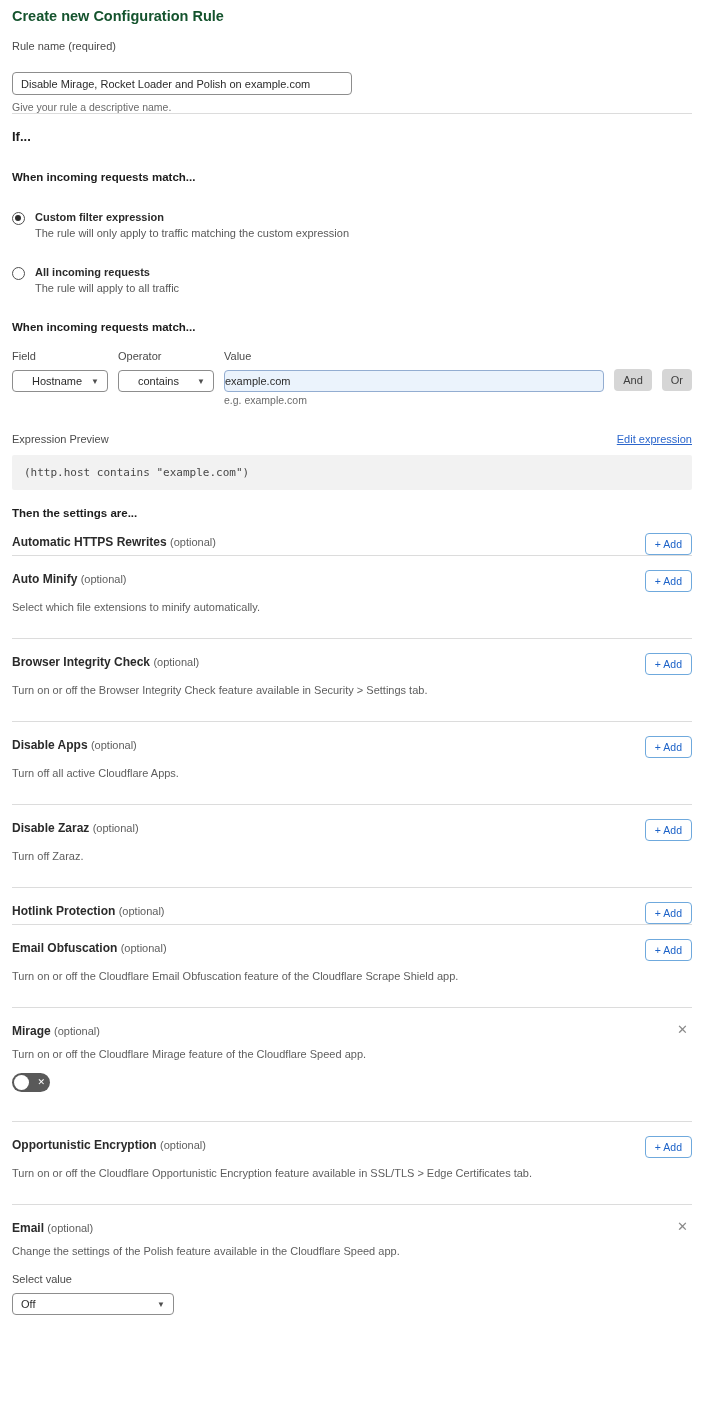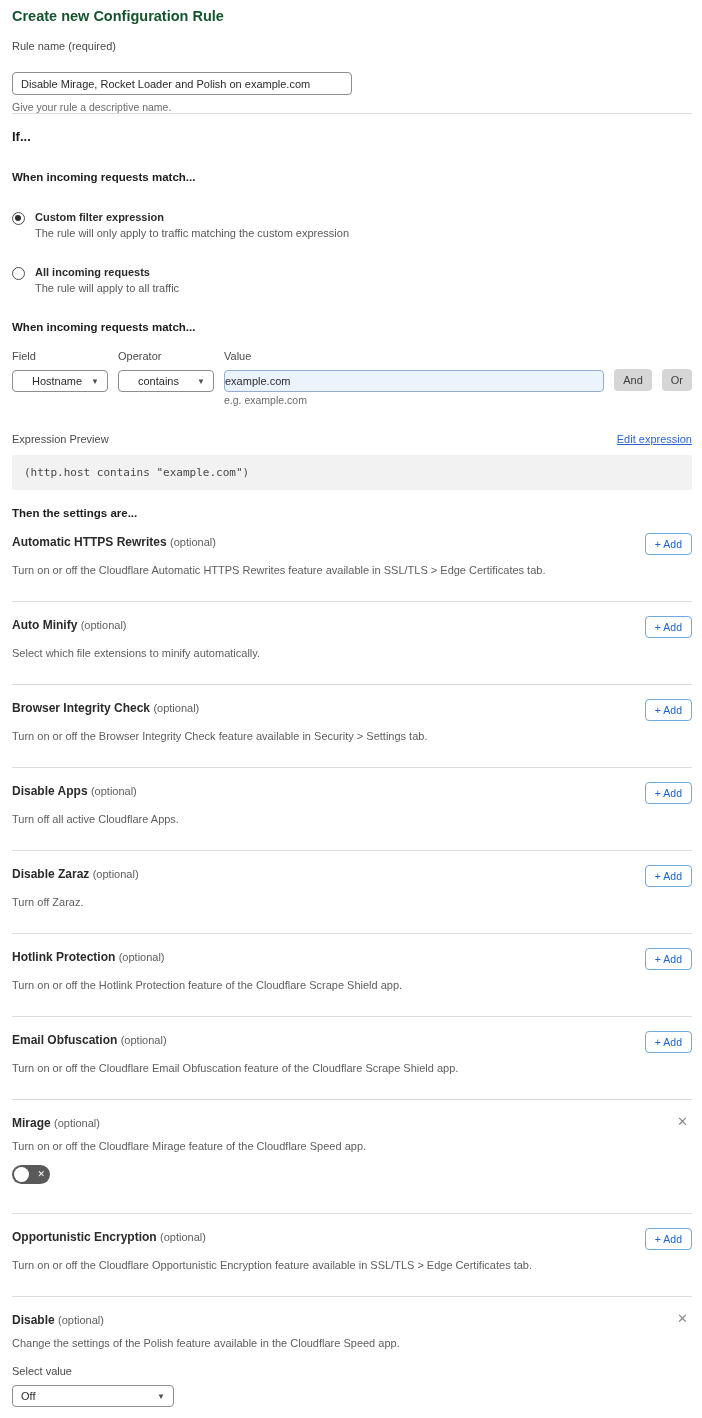--- a/index.html
+++ b/index.html
@@ -176,24 +176,20 @@
   <div>
   <div class="setting">
     <div class="setting-head">
       <div>
         <span class="setting-title">Automatic HTTPS Rewrites </span>
         <span class="setting-optional">(optional)</span>
       </div>
       <button class="add-btn">+ Add</button>
 
     </div>
-    <div class="setting-body">
-      <div class="setting-desc">Turn on or off the Cloudflare Automatic HTTPS Rewrites feature available in SSL/TLS &gt; Edge Certificates tab.</div>
-
-    </div>
     <hr class="divider">
   </div>
 
   <div class="setting">
     <div class="setting-head">
       <div>
         <span class="setting-title">Auto Minify </span>
         <span class="setting-optional">(optional)</span>
       </div>
       <button class="add-btn">+ Add</button>
@@ -254,24 +250,20 @@
     <hr class="divider">
   </div>
 
   <div class="setting">
     <div class="setting-head">
       <div>
         <span class="setting-title">Hotlink Protection </span>
         <span class="setting-optional">(optional)</span>
       </div>
       <button class="add-btn">+ Add</button>
-
-    </div>
-    <div class="setting-body">
-      <div class="setting-desc">Turn on or off the Hotlink Protection feature of the Cloudflare Scrape Shield app.</div>
 
     </div>
     <hr class="divider">
   </div>
 
   <div class="setting">
     <div class="setting-head">
       <div>
         <span class="setting-title">Email Obfuscation </span>
         <span class="setting-optional">(optional)</span>
@@ -318,21 +310,21 @@
     <div class="setting-body">
       <div class="setting-desc">Turn on or off the Cloudflare Opportunistic Encryption feature available in SSL/TLS &gt; Edge Certificates tab.</div>
 
     </div>
     <hr class="divider">
   </div>
 
   <div class="setting">
     <div class="setting-head">
       <div>
-        <span class="setting-title">Disable </span>
+        <span class="setting-title">Email </span>
         <span class="setting-optional">(optional)</span>
       </div>
 
       <span class="remove-x">✕</span>
     </div>
     <div class="setting-body">
       <div class="setting-desc">Change the settings of the Polish feature available in the Cloudflare Speed app.</div>
 
       <div class="select-field">
         <div class="col-label">Select value</div>

